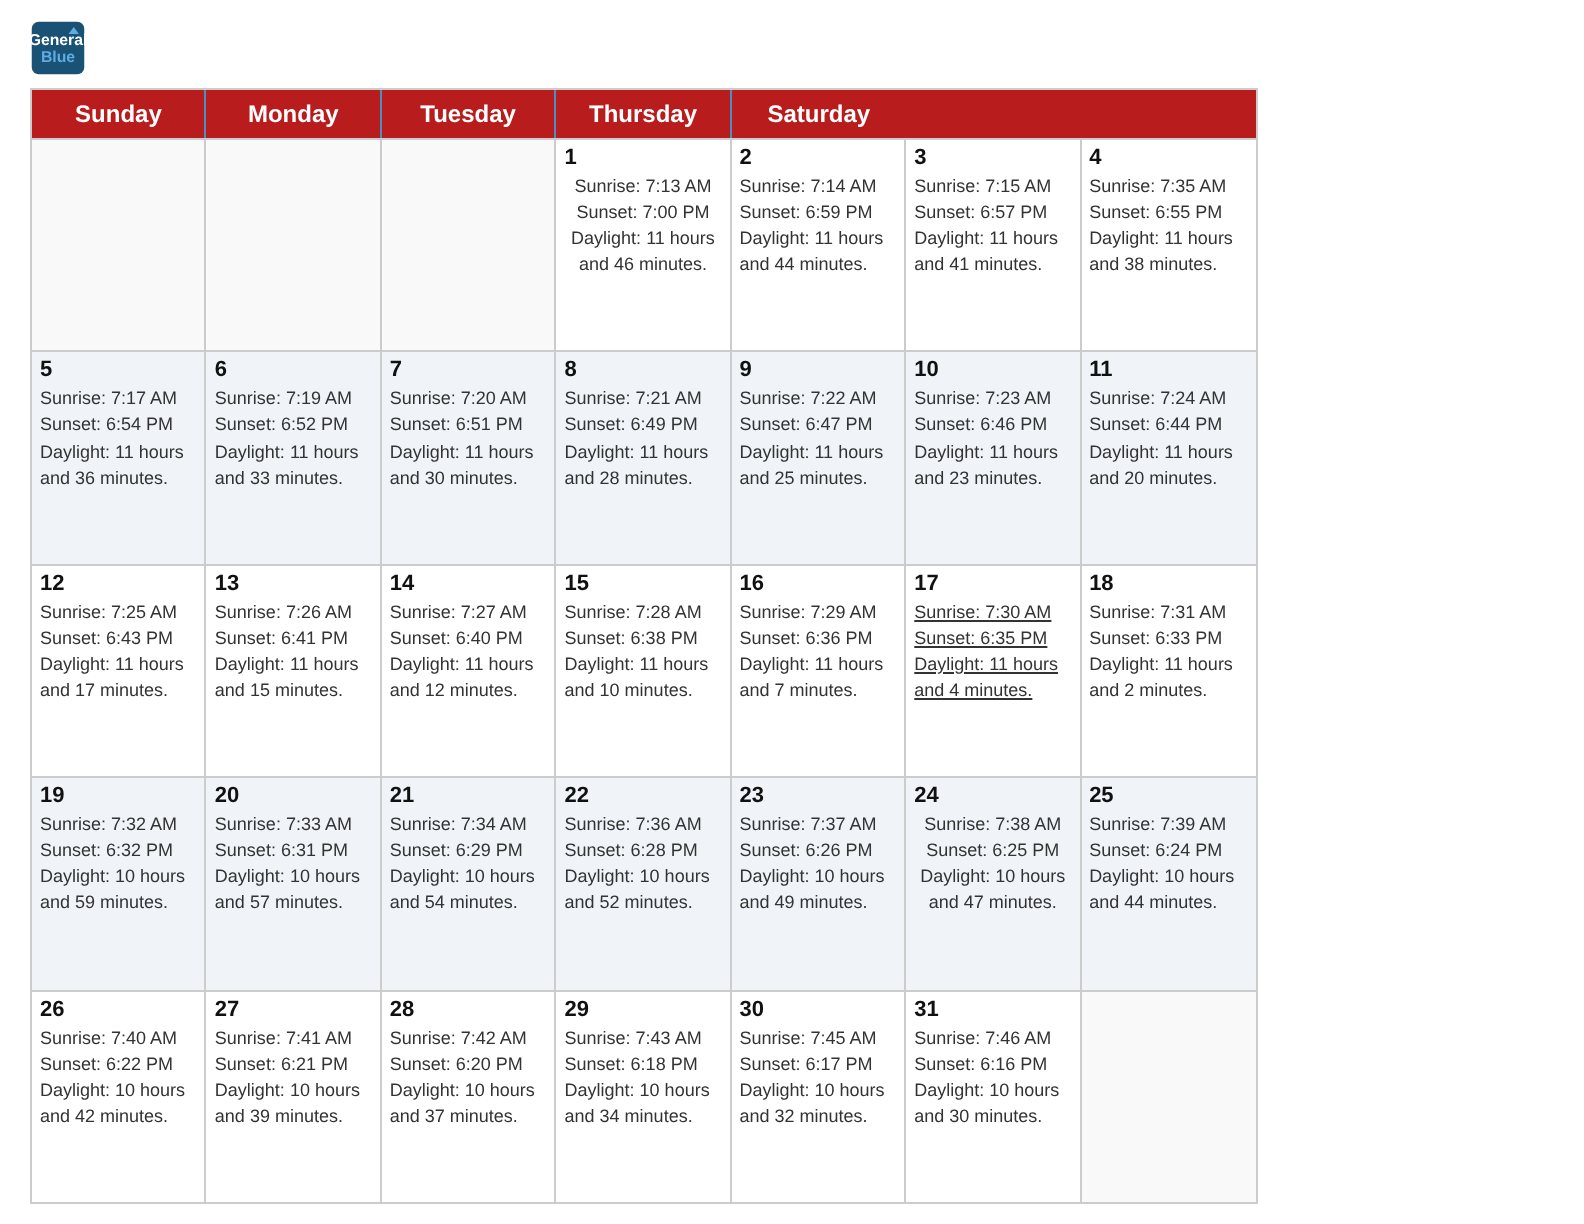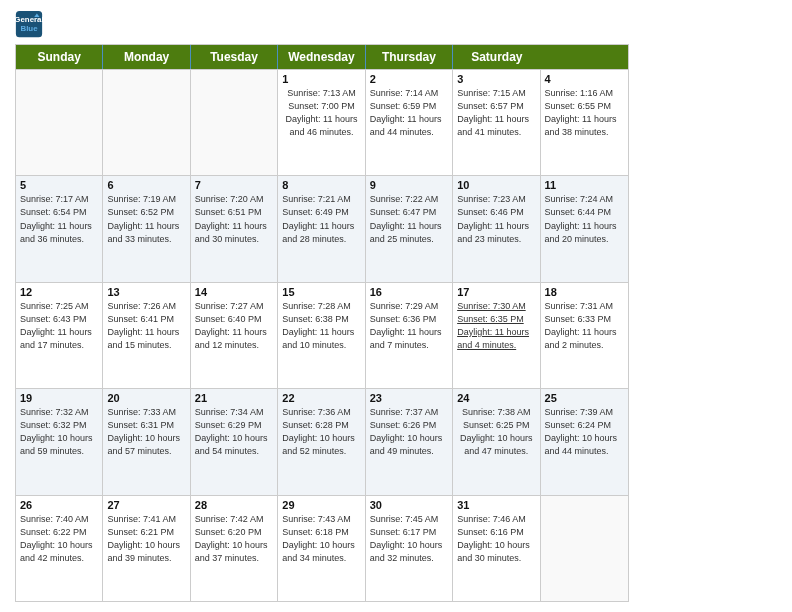--- a/index.html
+++ b/index.html
@@ -55,21 +55,21 @@
     }
     .calendar {
       flex: 1;
       display: flex;
       flex-direction: column;
       border: 1px solid #ccc;
     }
     .cal-header-row {
       display: grid;
       grid-template-columns: repeat(7, 1fr);
-      background: #4d7c0f;
+      background: #b91c1c;
     }
     .cal-header-cell {
       color: #fff;
       font-size: 12px;
       font-weight: bold;
       padding: 5px 4px;
       text-align: center;
       border-right: 1px solid #4a8fc0;
     }
     .cal-header-cell:last-child { border-right: none; }
@@ -139,21 +139,20 @@
       <div class="month-title"></div>
       <div class="location"></div>
     </div>
   </div>
 
   <div class="calendar">
     <div class="cal-header-row">
     <div class="cal-header-cell">Sunday</div>
         <div class="cal-header-cell">Monday</div>
         <div class="cal-header-cell">Tuesday</div>
-        <div class="cal-header-cell">Wednesday</div>
         <div class="cal-header-cell">Thursday</div>
         <div class="cal-header-cell">Saturday</div>
       </div>
 
     <div class="cal-body">
     <div class="cal-row normal-row">
           <div class="cal-cell empty"></div>
           <div class="cal-cell empty"></div>
           <div class="cal-cell empty"></div>
           <div class="cal-cell">
@@ -172,21 +171,21 @@
           </div>
           <div class="cal-cell">
             <div class="day-num">3</div>
             <div class="cell-info" style="white-space: pre-line;">Sunrise: 7:15 AM
 Sunset: 6:57 PM
 Daylight: 11 hours
 and 41 minutes.</div>
           </div>
           <div class="cal-cell">
             <div class="day-num">4</div>
-            <div class="cell-info" style="white-space: pre-line;">Sunrise: 1:16 AM
+            <div class="cell-info" style="white-space: pre-line;">Sunrise: 7:35 AM
 Sunset: 6:55 PM
 Daylight: 11 hours
 and 38 minutes.</div>
           </div>
         </div>
         <div class="cal-row alt-row">
           <div class="cal-cell">
             <div class="day-num">5</div>
             <div class="cell-info" style="white-space: pre-line;">Sunrise: 7:17 AM
 Sunset: 6:54 PM

